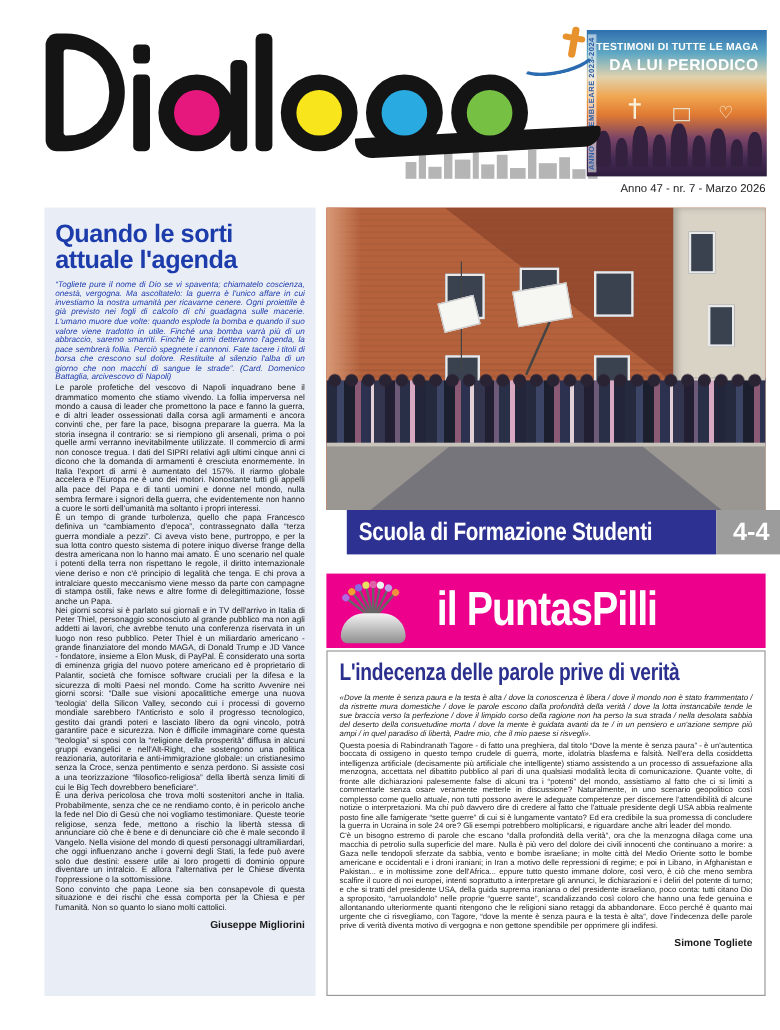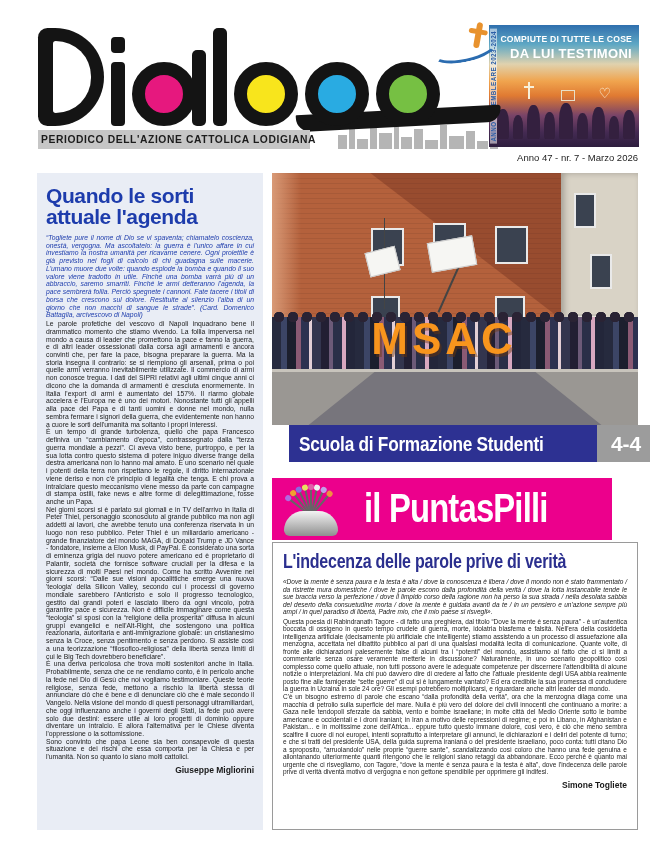--- a/index.html
+++ b/index.html
@@ -87,21 +87,21 @@
       clip-path:polygon(28% 0,72% 0,90% 100%,10% 100%);}
 
   
   .caption-banner{position:absolute;left:289px;top:425px;width:366px;height:37px;display:flex;}
   .cap-blue{flex:1;background:#2d3192;color:#fff;display:flex;align-items:center;padding-left:10px;}
   .cap-blue span{font-size:21px;font-weight:bold;white-space:nowrap;transform:scaleX(0.82);transform-origin:left center;letter-spacing:-0.3px;}
   .cap-pages{width:78px;background:#9c9c9c;color:#fff;display:flex;align-items:center;justify-content:center;
       font-size:21px;font-weight:bold;}
 
   
-  .pink-box{position:absolute;left:272px;top:478px;width:340px;height:62px;background:#ec008c;overflow:visible;}
+  .pink-box{position:absolute;left:272px;top:478px;width:366px;height:62px;background:#ec008c;overflow:visible;}
   .pbrand{position:absolute;left:92px;top:8px;font-size:40px;font-weight:bold;color:#fff;white-space:nowrap;
       letter-spacing:-1px;transform:scaleX(0.82);transform-origin:left center;}
   .pincushion{position:absolute;left:6px;bottom:4px;width:74px;height:58px;}
   .dome{position:absolute;bottom:0;left:6px;width:54px;height:25px;
       background:linear-gradient(180deg,#f4f4f4,#8f8f8f);border-radius:27px 27px 8px 8px;}
   .pin{position:absolute;bottom:20px;left:32px;width:2px;height:27px;background:#666;transform-origin:bottom center;}
   .pin::after{content:"";position:absolute;top:-5px;left:-2.5px;width:6px;height:6px;border-radius:50%;background:var(--c);}
   .pin:nth-child(1){transform:rotate(-52deg);--c:#b06ae0;}
   .pin:nth-child(2){transform:rotate(-38deg);--c:#f0a030;}
   .pin:nth-child(3){transform:rotate(-25deg);--c:#8a6ae0;}
@@ -157,29 +157,26 @@
       <div class="ring y"></div>
       <div class="ltrG">
           <div class="ring b"></div>
         </div>
       <div class="ring g"></div>
       <div class="aclogo">
         <div class="swoosh"></div>
           <div class="cross"></div>
       </div>
     </div>
-    <div class="tagbar">
-      <span>PERIODICO DELL'AZIONE CATTOLICA LODIGIANA</span>
-    </div>
   </header>
 
   <aside class="promo">
     <div class="promo-side">ANNO ASSEMBLEARE 2023-2024</div>
-    <div class="promo-t1">COMPIUTE DI TUTTE LE COSE</div>
-    <div class="promo-t2">DA LUI TESTIMONI</div>
+    <div class="promo-t1">TESTIMONI DI TUTTE LE MAGA</div>
+    <div class="promo-t2">DA LUI PERIODICO</div>
     <div class="sym-cross"></div>
     <div class="sym-sign"></div>
     <div class="sym-heart">♡</div>
     <div class="figs">
       <div class="fig" style="width:13px;height:30px"></div>
         <div class="fig" style="width:11px;height:24px"></div>
       <div class="fig" style="width:14px;height:34px"></div>
         <div class="fig" style="width:12px;height:27px"></div>
       <div class="fig" style="width:15px;height:36px"></div>
         <div class="fig" style="width:12px;height:26px"></div>
@@ -217,21 +214,20 @@
     <div class="win" style="left:82.5%;top:8%;width:6%;height:14%"></div>
     <div class="win" style="left:87%;top:32%;width:6%;height:14%"></div>
     <div class="win" style="left:81%;top:56%;width:9%;height:22%;background:#e7e4dc;border-color:#c8c4ba"></div>
     <div class="pole" style="left:30.5%;top:18%;height:36%"></div>
     <div class="flag" style="left:26%;top:30%;width:8%;height:9%;transform:rotate(-14deg)"></div>
     <div class="pole" style="left:49%;top:30%;height:26%;transform:rotate(24deg)"></div>
     <div class="flag" style="left:43%;top:26%;width:12%;height:11%;transform:rotate(-10deg)"></div>
     <div class="crowd">
         <div class="heads"></div>
       </div>
-    <div class="msac">MSAC</div>
     <div class="pave"></div>
   </figure>
 
   <div class="caption-banner">
     <div class="cap-blue">
       <span>Scuola di Formazione Studenti</span>
     </div>
     <div class="cap-pages">4-4</div>
   </div>
 

